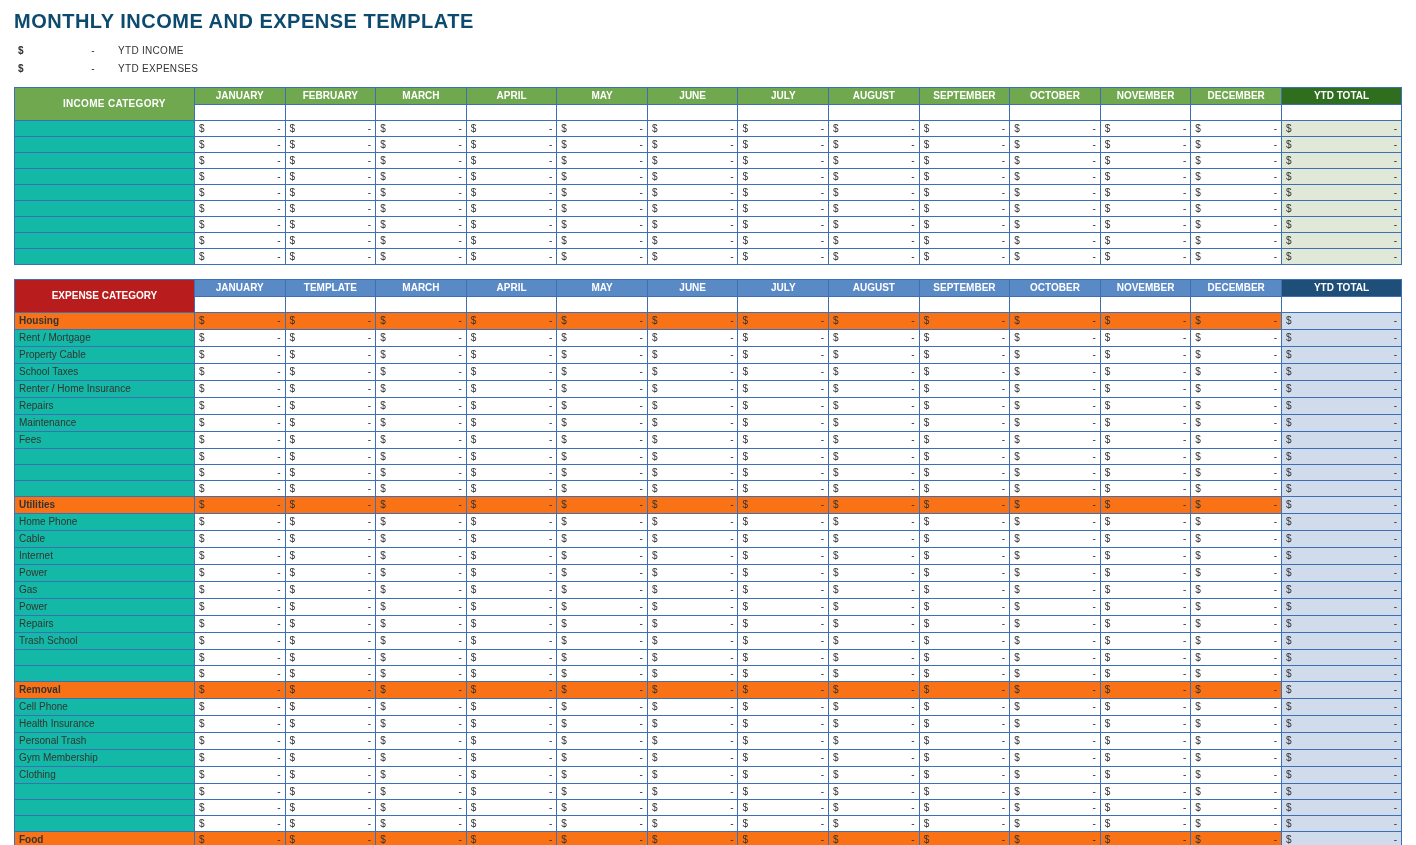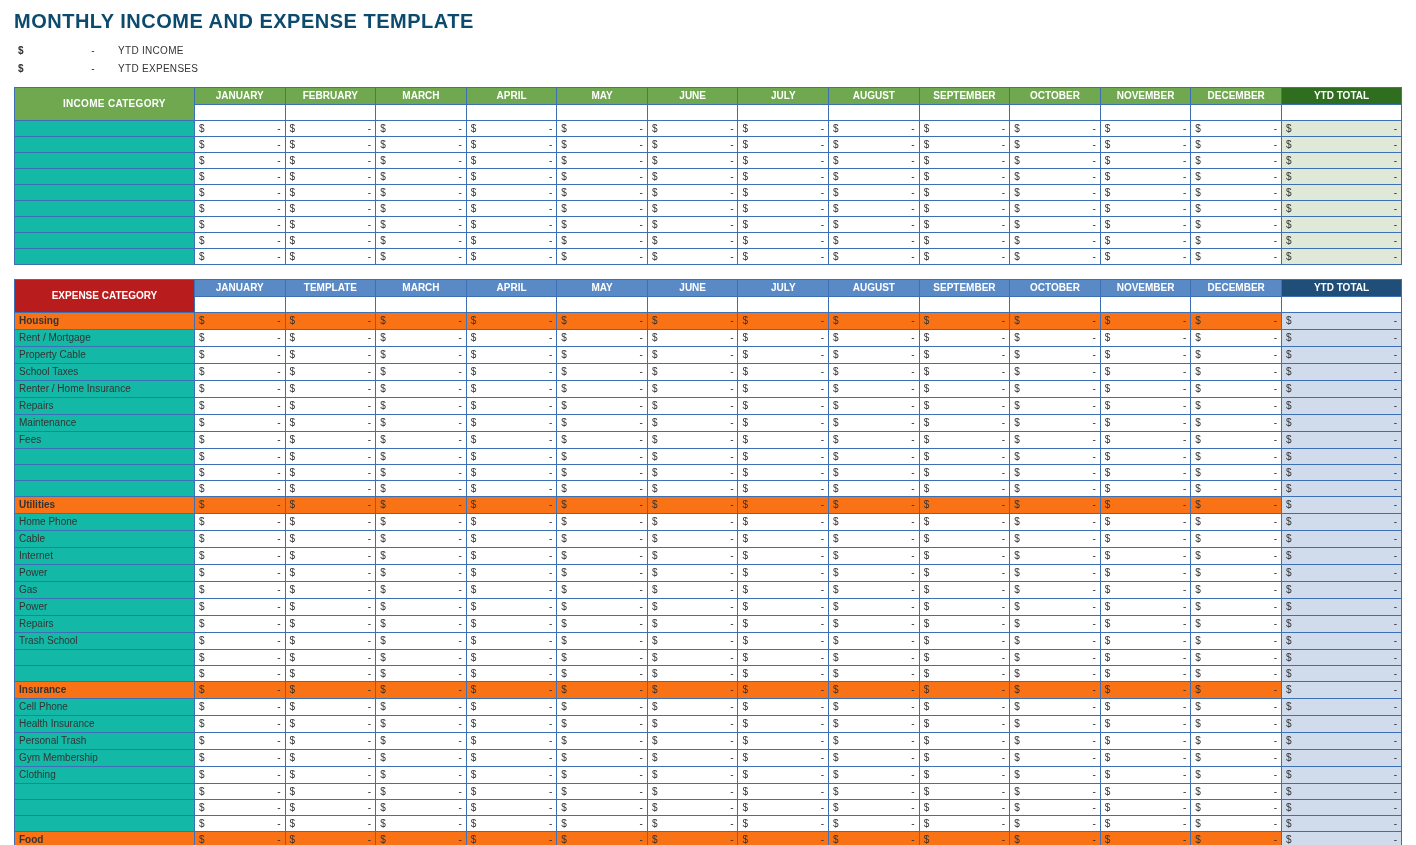--- a/index.html
+++ b/index.html
@@ -2016,21 +2016,21 @@
         <td class="val-cell">
           <span class="dollar">$</span>
           <span class="dash">-</span>
         </td>
         <td class="val-cell ytd-cell exp">
           <span class="dollar">$</span>
           <span class="dash">-</span>
         </td>
       </tr>
       <tr class="row-sub">
-        <td class="lbl-cell bold">Insurance</td>
+        <td class="lbl-cell bold">Removal</td>
         <td class="val-cell">
           <span class="dollar">$</span>
           <span class="dash">-</span>
         </td>
         <td class="val-cell">
           <span class="dollar">$</span>
           <span class="dash">-</span>
         </td>
         <td class="val-cell">
           <span class="dollar">$</span>

